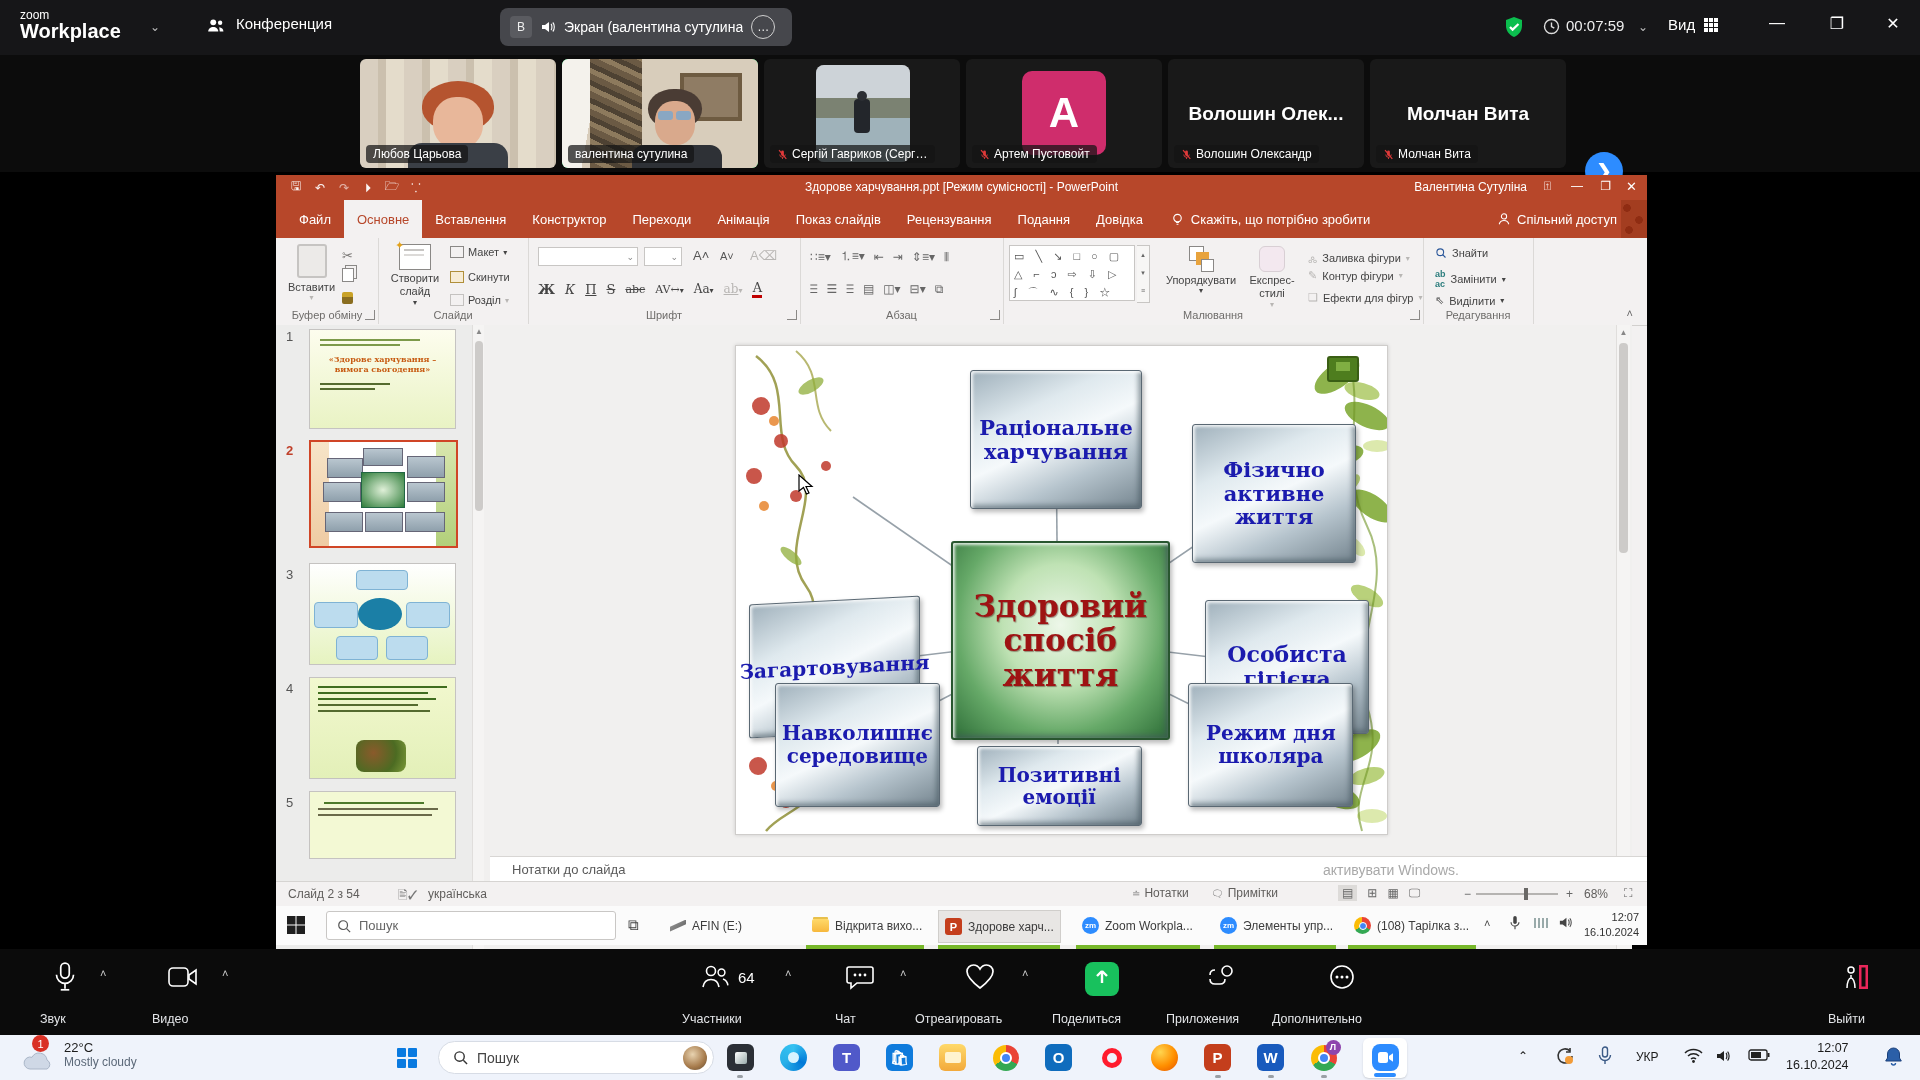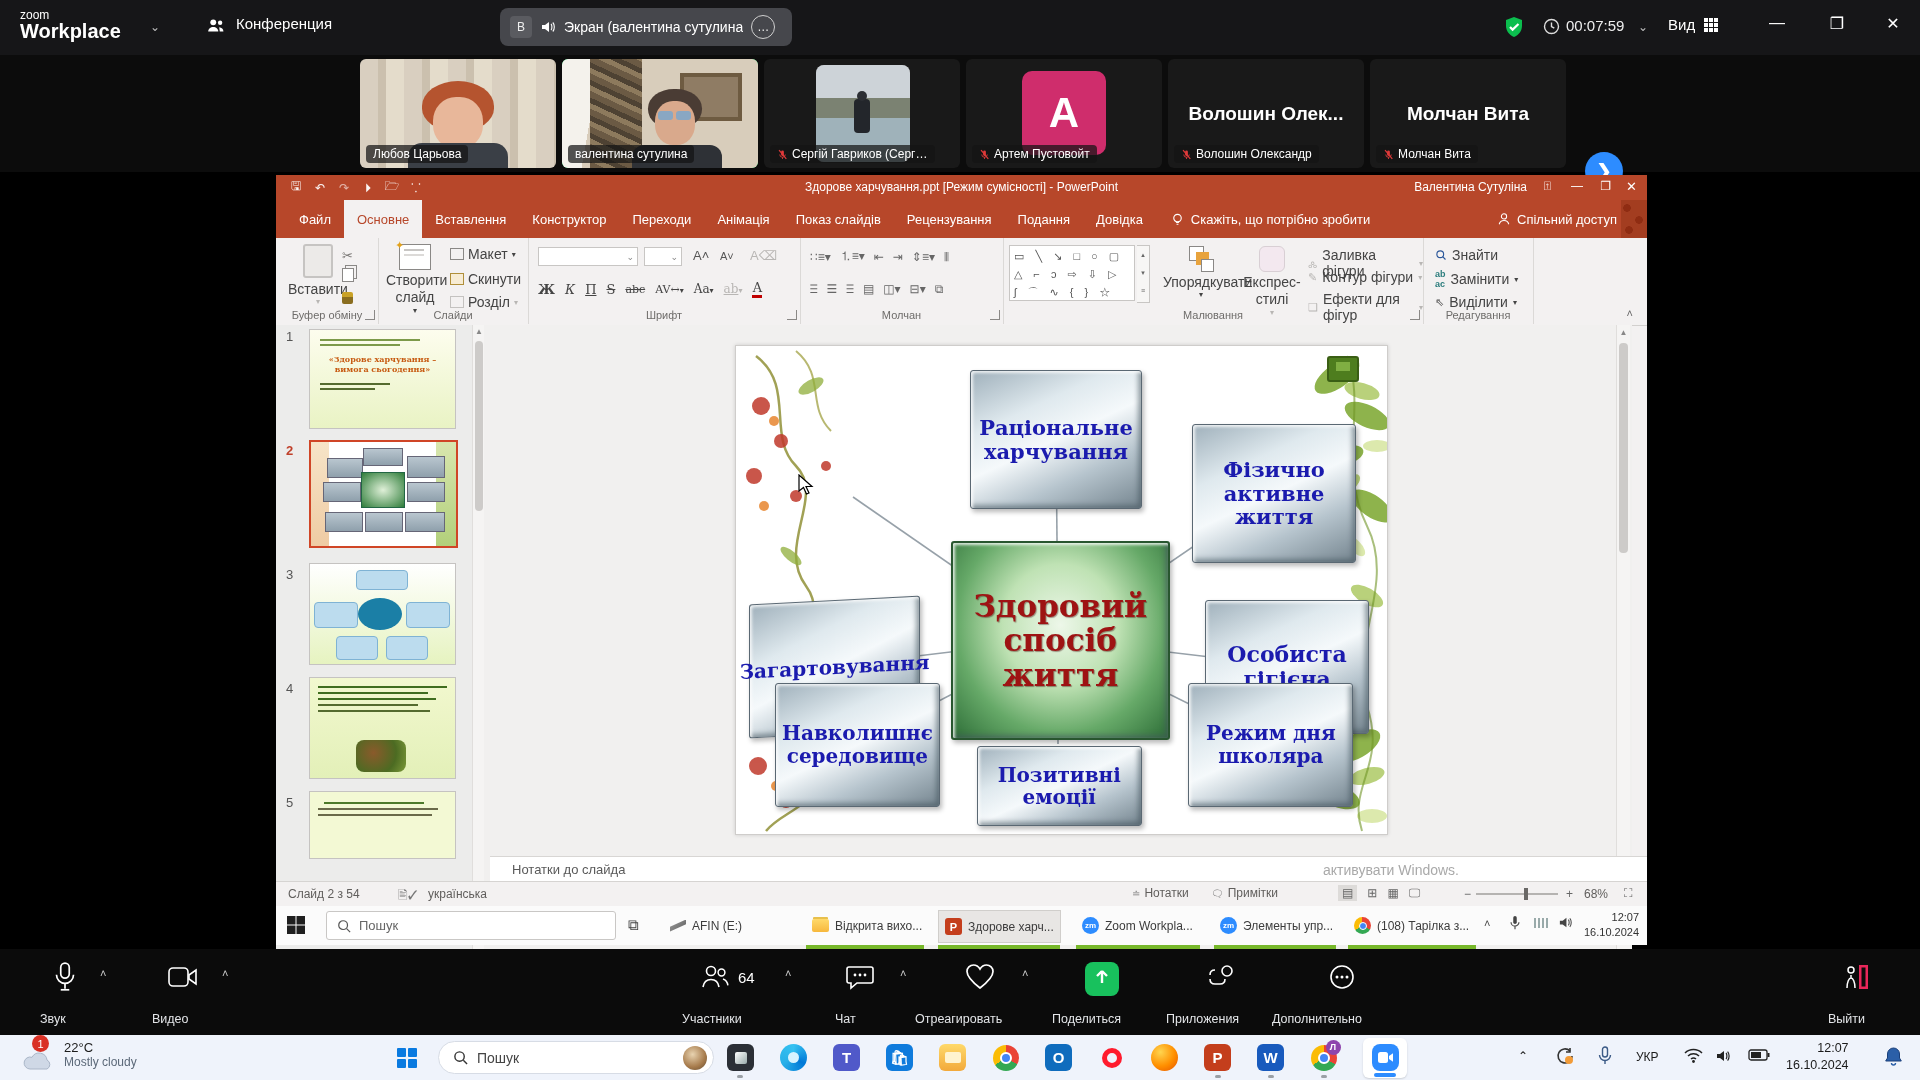--- a/index.html
+++ b/index.html
@@ -29,21 +29,21 @@
   .qat-ic{color:#fff;font-size:12px;width:20px;text-align:center;opacity:.95;}
   #ppt-title{position:absolute;width:100%;text-align:center;top:5px;font-size:12px;color:#fff;}
   #ppt-tabs{left:0;top:25px;width:1371px;height:38px;background:#b7472a;}
   .ptab{color:#fff;font-size:13px;padding:0 13px;height:38px;display:flex;align-items:center;}
   .ptab.sel{background:#f3f1f1;color:#b7472a;}
   #ribbon{left:0;top:63px;width:1371px;height:87px;background:#f3f1f1;border-bottom:1px solid #d2d0ce;}
   .grp{position:absolute;top:0;height:86px;border-right:1px solid #dbd9d7;}
   .grp-label{position:absolute;bottom:3px;left:0;width:100%;text-align:center;font-size:11px;color:#6e6c6a;}
   .ric{color:#7a7876;font-size:13px;}
   .dis{color:#b8b6b4;}
-  .rbtn{font-size:14px;color:#444;}
+  .rbtn{font-size:11px;color:#444;}
   .combo{background:#fff;border:1px solid #c8c6c4;height:19px;display:flex;align-items:center;justify-content:flex-end;color:#888;font-size:9px;padding-right:3px;box-sizing:border-box;}
   .dlg{position:absolute;right:3px;bottom:4px;width:9px;height:9px;border-right:1.5px solid #8a8886;border-bottom:1.5px solid #8a8886;}
   
   #thumbs{left:0;top:150px;width:208px;height:706px;background:#ececeb;}
   .thumb{position:absolute;left:33px;width:145px;background:#fff;border:1px solid #c5c3c1;}
   .tnum{position:absolute;left:10px;font-size:13px;color:#555;}
   .tbar{height:2px;background:#7d9a4a;margin:3px 10px;}
   
   #canvas{left:208px;top:150px;width:1148px;height:706px;background:#f1f0ef;}
   .sbox{position:absolute;border:1px solid #5a6873;border-radius:3px;
@@ -349,21 +349,21 @@
       </div>
       <div class="abs flex" style="left:10px;top:42px;gap:9px;color:#666;font-size:12px;">
         <span>Ⲷ</span>
         <span>☰</span>
         <span>Ⲷ</span>
         <span>▤</span>
         <span>◫▾</span>
         <span>⊟▾</span>
         <span>⧉</span>
       </div>
-      <div class="grp-label">Молчан</div>
+      <div class="grp-label">Абзац</div>
       <div class="dlg"></div>
     </div>
 
     <div class="grp" style="left:727px;width:420px;">
       <div class="abs" style="left:6px;top:7px;width:126px;height:56px;background:#fff;border:1px solid #c8c6c4;padding:1px 4px;box-sizing:border-box;color:#555;font-size:11px;line-height:18px;letter-spacing:4px;">
         <div>▭ ╲ ↘ □ ○ ▢</div>
           <div>△ ⌐ ɔ ⇨ ⇩ ▷</div>
           <div>ʃ ⌒ ∿ { } ☆</div>
       </div>
       <div class="abs" style="left:134px;top:7px;width:12px;height:56px;border:1px solid #c8c6c4;border-left:none;background:#f7f6f5;font-size:7px;color:#666;text-align:center;line-height:18px;">▴<br>▾<br>≡</div>

